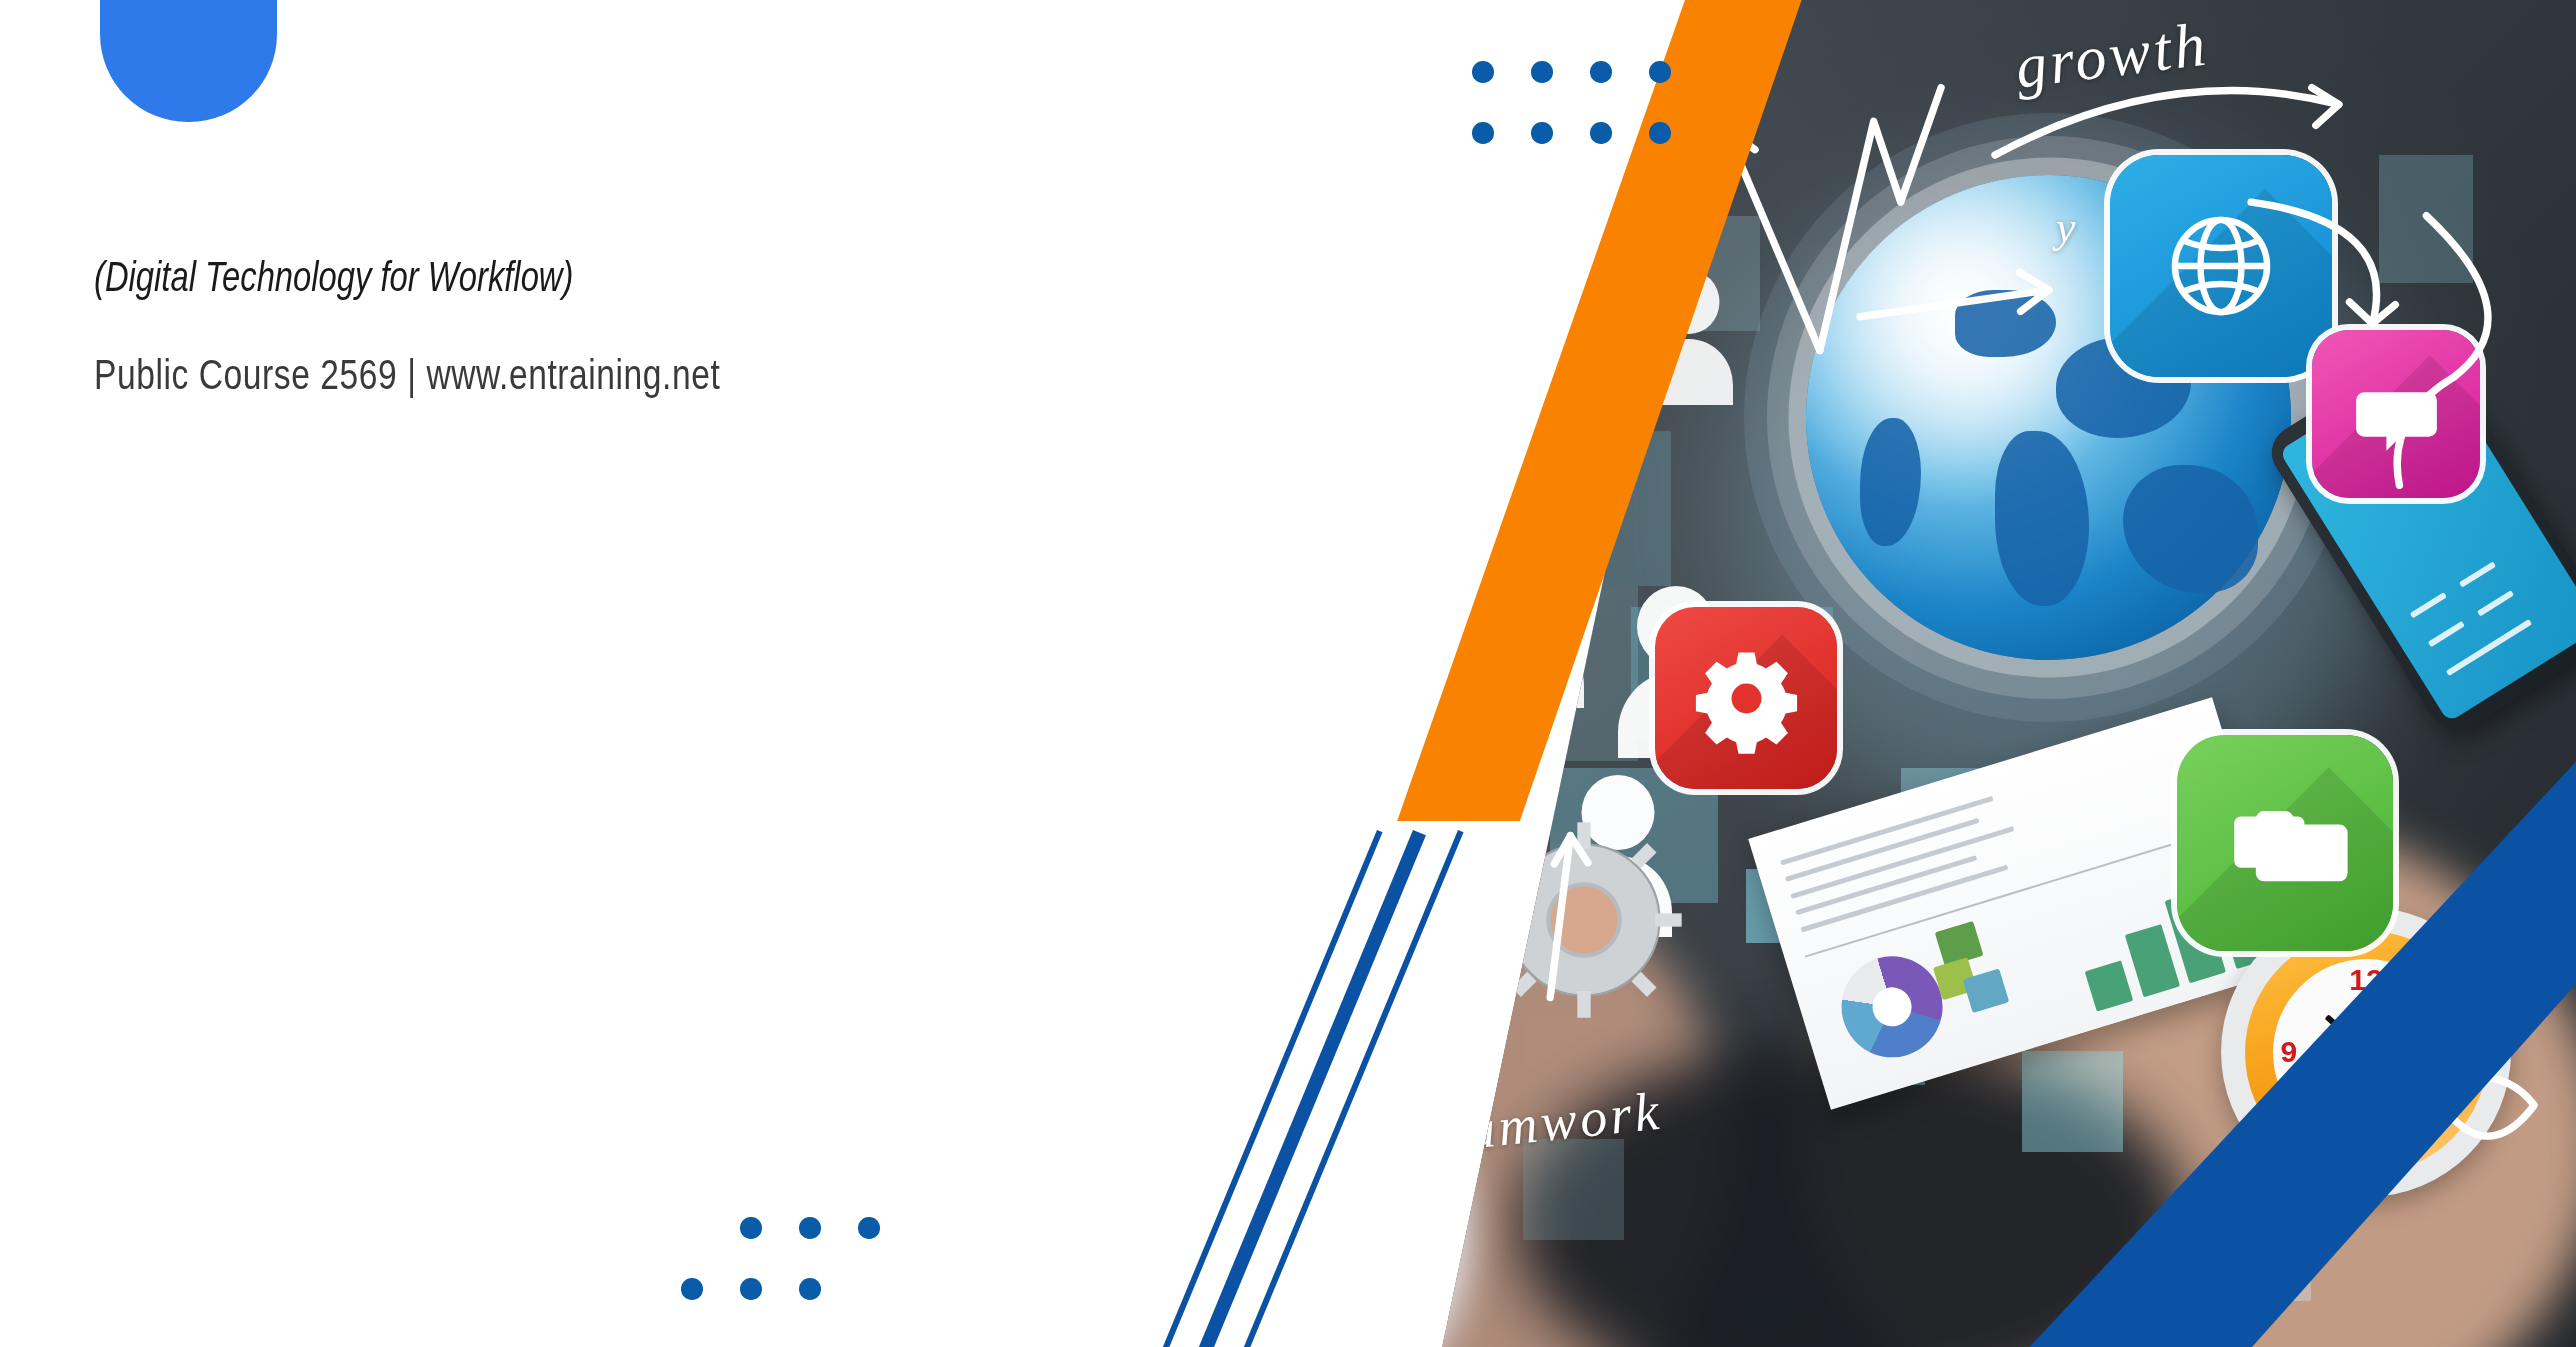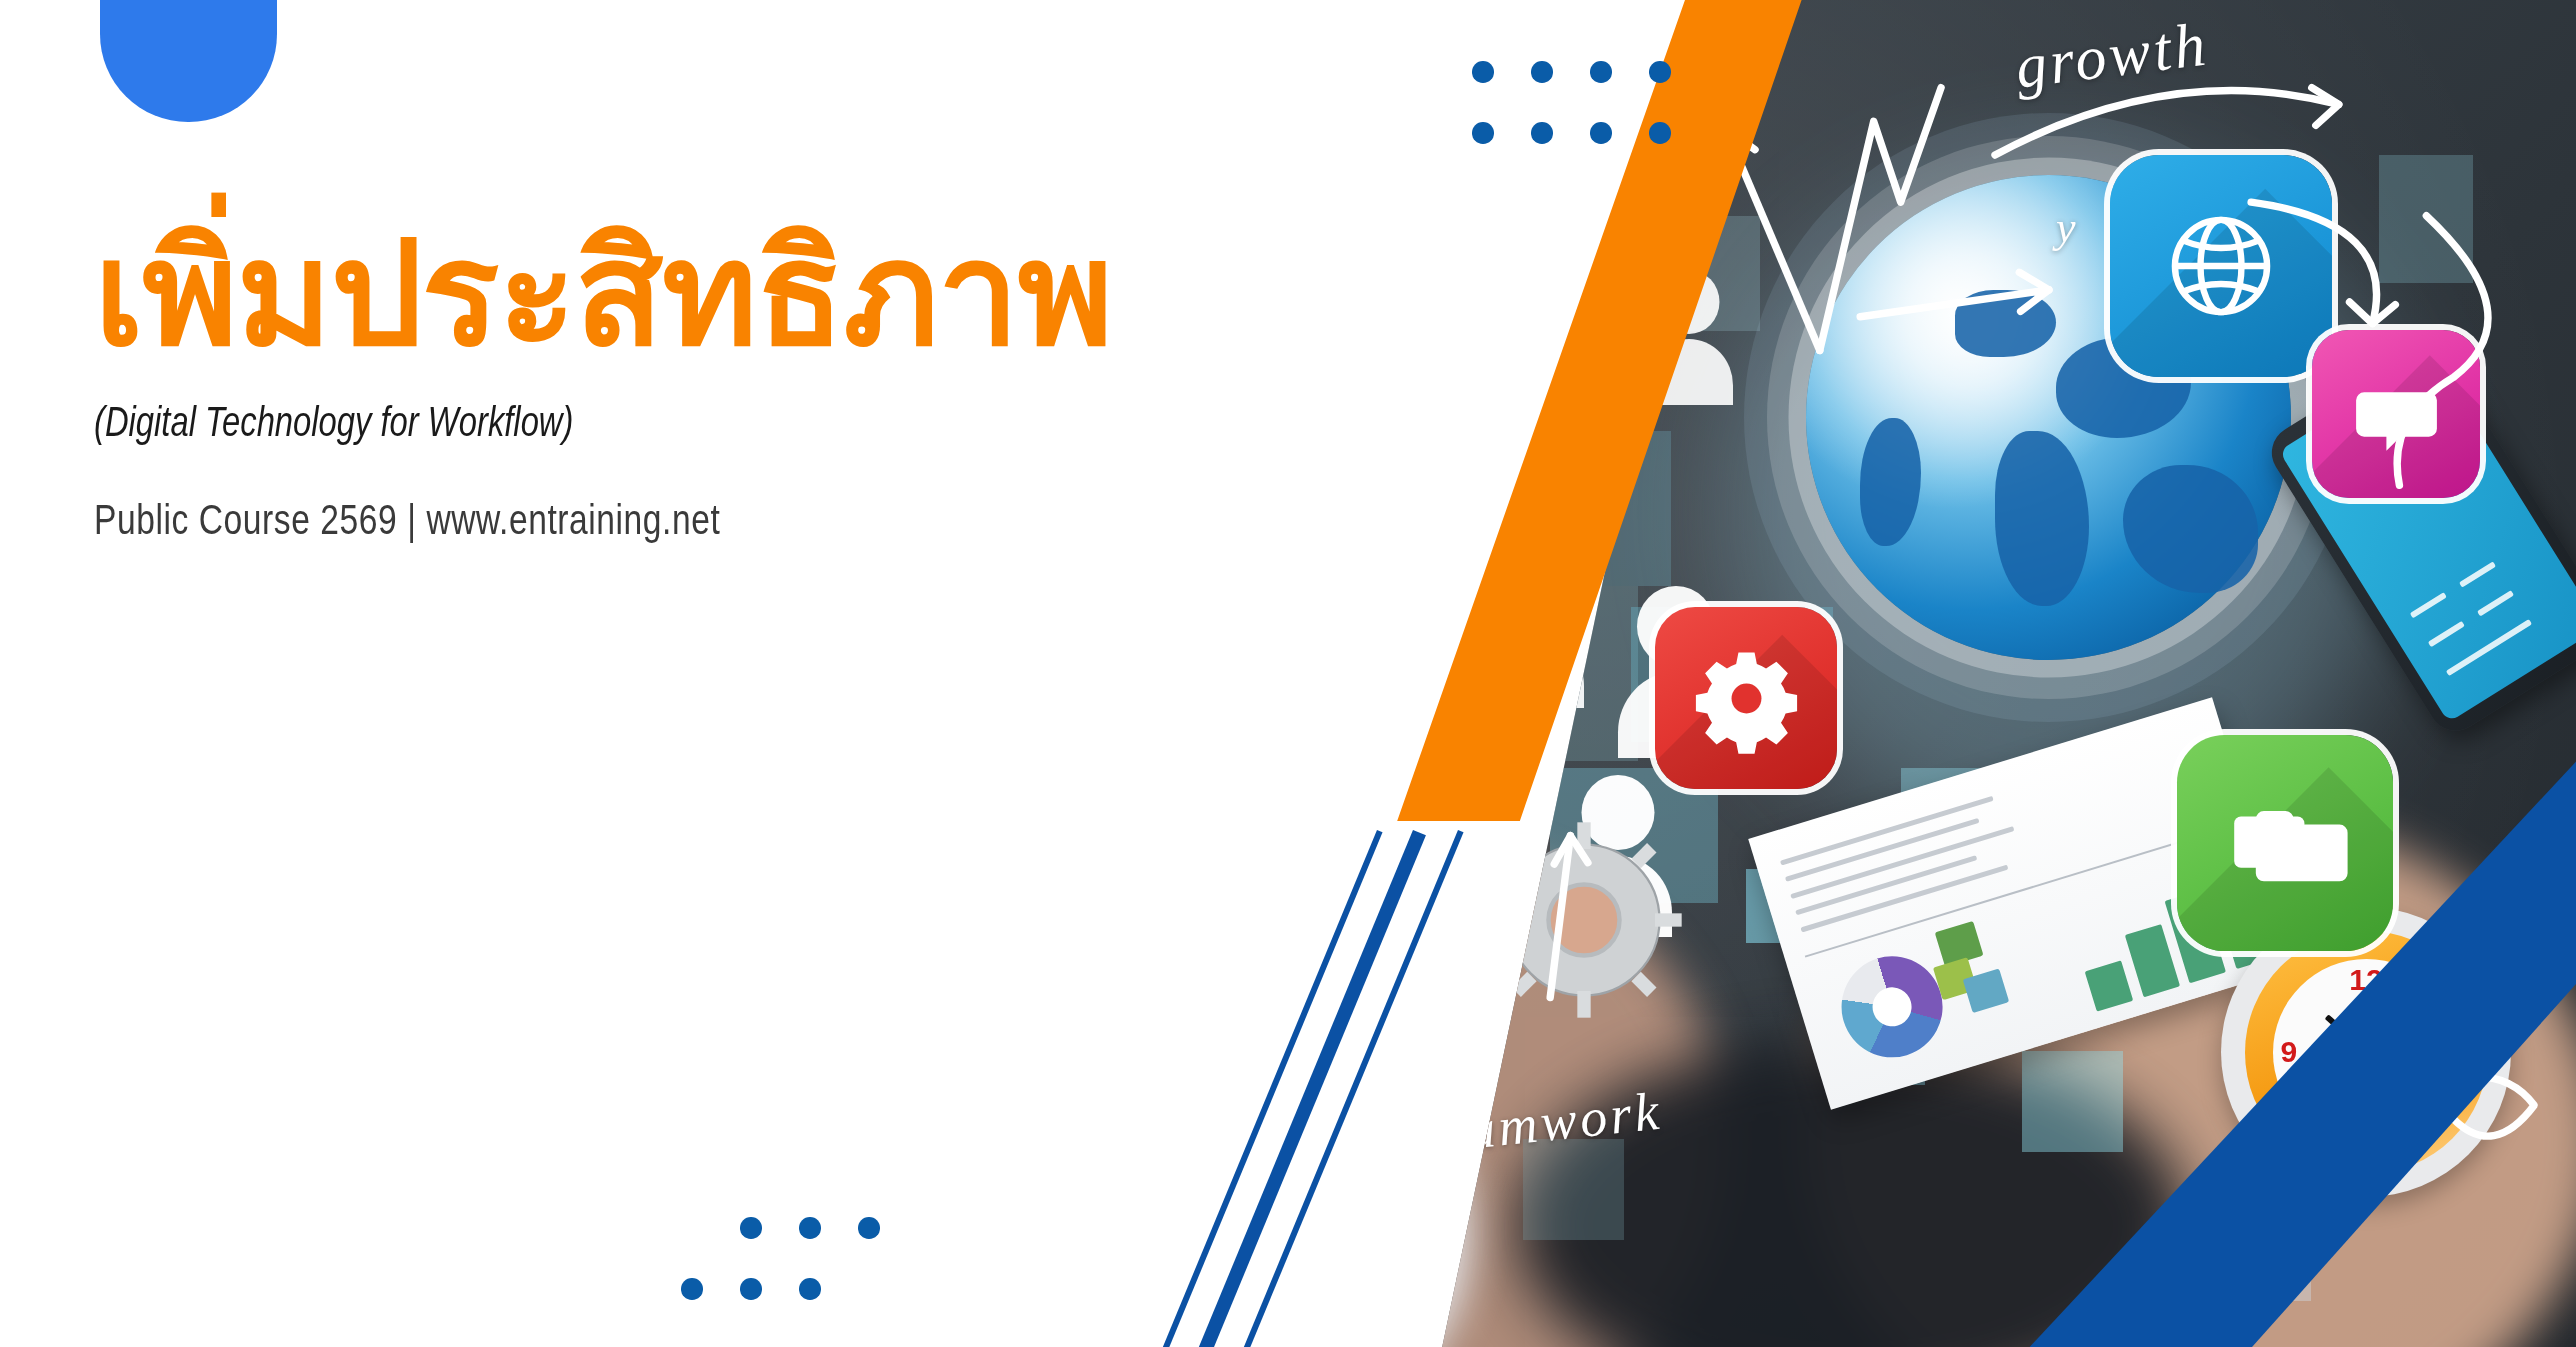--- a/index.html
+++ b/index.html
@@ -420,19 +420,18 @@
     <div class="dot"></div>
     <div class="dot"></div>
     <div class="dot"></div>
     <div class="dot"></div>
     <div class="dot"></div>
     <div class="dot"></div>
     <div class="dot hide"></div>
   </div>
 
   <div class="headline">
-    <div class="l1">เพิ่มประสิทธิภาพ</div>
     <div class="subtitle">(Digital Technology for Workflow)</div>
     <div class="meta">Public Course 2569 | www.entraining.net</div>
   </div>
 
 </div>
 
 
 </body></html>

